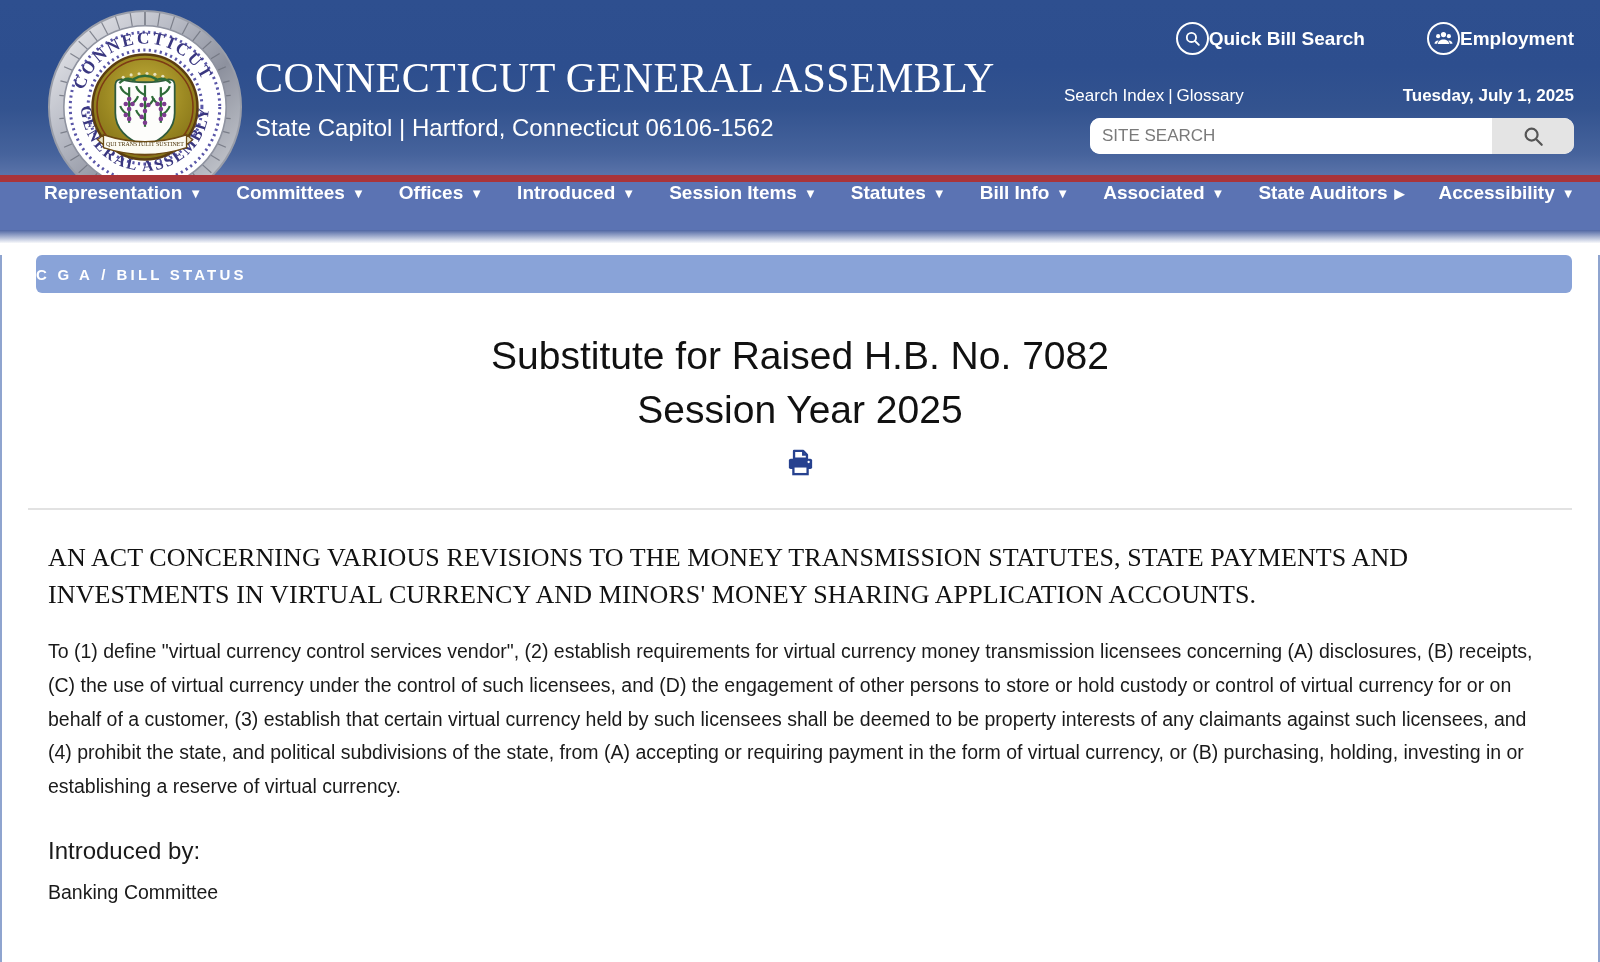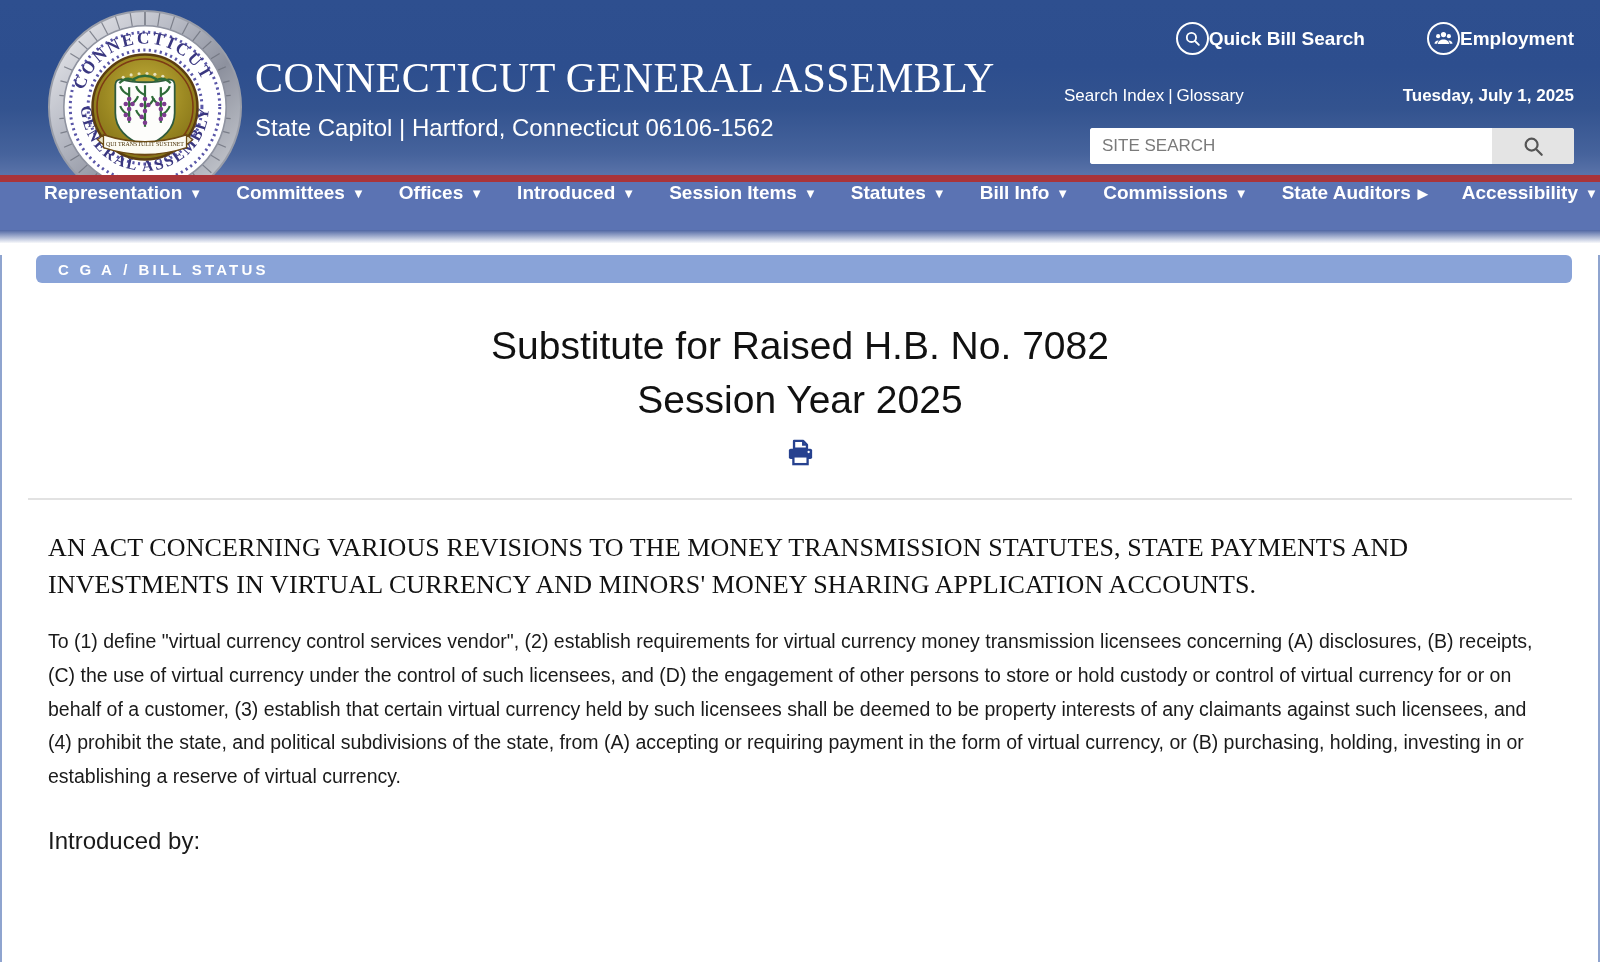--- a/index.html
+++ b/index.html
@@ -105,26 +105,26 @@
   .date-text {
     color: #ffffff;
     font-size: 17px;
     font-weight: bold;
     white-space: nowrap;
   }
 
   .search-wrap {
     position: absolute;
     right: 26px;
-    top: 128px;
+    top: 118px;
     width: 484px;
     height: 36px;
     display: flex;
     background: #ffffff;
-    border-radius: 3px;
+    border-radius: 10px;
     overflow: hidden;
   }
   .search-wrap input {
     flex: 1;
     border: none;
     outline: none;
     padding: 0 12px;
     font-size: 17px;
     color: #555;
     font-family: "Liberation Sans", sans-serif;
@@ -175,26 +175,25 @@
   
   .content-outer {
     position: relative;
     height: 726px;
     border-left: 2px solid #8fa4cf;
     border-right: 2px solid #8fa4cf;
     background: #ffffff;
   }
   .crumb-bar {
     margin: 12px 26px 4px 34px;
-    height: 28px;
+    height: 38px;
     background: #89a3d8;
     border-radius: 6px;
     display: flex;
     align-items: center;
-    padding-left: 22px;
   }
   .crumb-text {
     color: #ffffff;
     font-size: 15px;
     font-weight: bold;
     letter-spacing: 3.2px;
   }
   .crumb-sep { color: #ffffff; margin: 0 8px; letter-spacing: 3.2px; }
 
   .bill-title {
@@ -459,21 +458,21 @@
   </div>
   <div class="nav-item">
     <span>Statutes</span>
     <span class="caret">▼</span>
   </div>
   <div class="nav-item">
     <span>Bill Info</span>
     <span class="caret">▼</span>
   </div>
   <div class="nav-item">
-    <span>Commissions</span>
+    <span>Associated</span>
     <span class="caret">▼</span>
   </div>
   <div class="nav-item">
     <span>State Auditors</span>
     <span class="caret">▶</span>
   </div>
   <div class="nav-item">
     <span>Accessibility</span>
     <span class="caret">▼</span>
   </div>
@@ -503,15 +502,16 @@
       </svg>
     </span>
   </div>
 
   <div class="hr"></div>
 
   <div class="body-area">
     <div class="act-heading">AN ACT CONCERNING VARIOUS REVISIONS TO THE MONEY TRANSMISSION STATUTES, STATE PAYMENTS AND INVESTMENTS IN VIRTUAL CURRENCY AND MINORS' MONEY SHARING APPLICATION ACCOUNTS.</div>
     <div class="act-purpose">To (1) define "virtual currency control services vendor", (2) establish requirements for virtual currency money transmission licensees concerning (A) disclosures, (B) receipts, (C) the use of virtual currency under the control of such licensees, and (D) the engagement of other persons to store or hold custody or control of virtual currency for or on behalf of a customer, (3) establish that certain virtual currency held by such licensees shall be deemed to be property interests of any claimants against such licensees, and (4) prohibit the state, and political subdivisions of the state, from (A) accepting or requiring payment in the form of virtual currency, or (B) purchasing, holding, investing in or establishing a reserve of virtual currency.</div>
     <div class="intro-label">Introduced by:</div>
+    <div class="intro-value">Banking Committee</div>
   </div>
 
 </div>
 
 </body></html>

